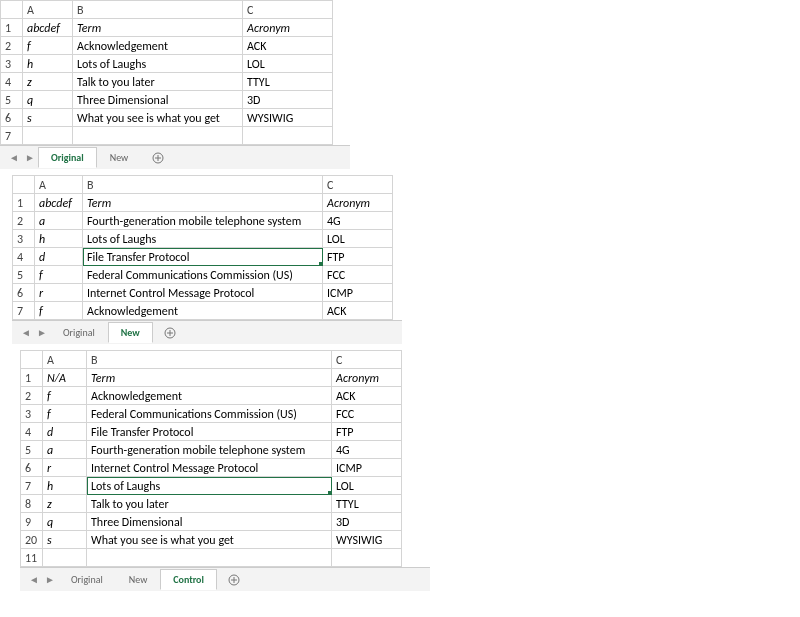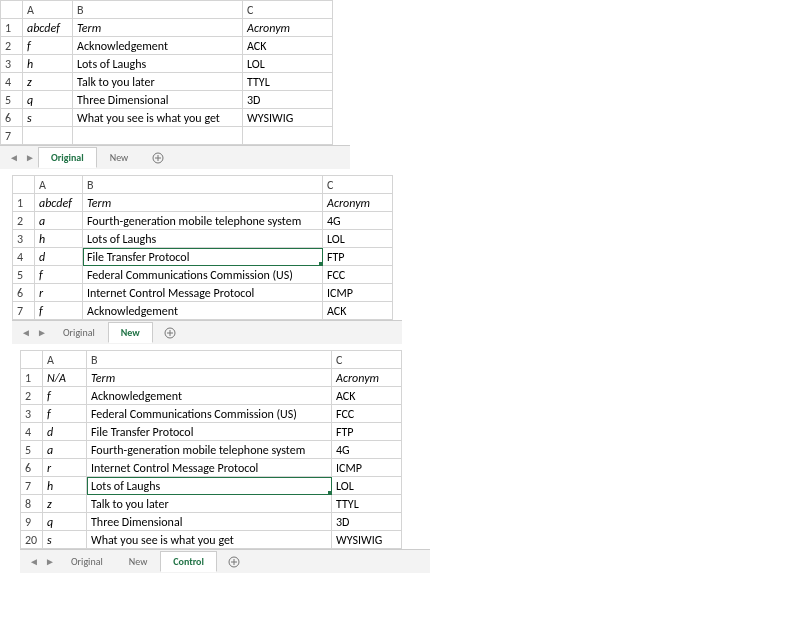--- a/index.html
+++ b/index.html
@@ -278,20 +278,26 @@
           <td class="center">q</td>
           <td>Three Dimensional</td>
           <td>3D</td>
         </tr>
     <tr>
           <th class="rowhdr">20</th>
           <td class="center">s</td>
           <td>What you see is what you get</td>
           <td>WYSIWIG</td>
         </tr>
+    <tr>
+          <th class="rowhdr">11</th>
+          <td></td>
+          <td></td>
+          <td></td>
+        </tr>
   </tbody>
     </table>
   <div class="tabbar">
     <div class="navbtn">◄</div>
     <div class="navbtn">►</div>
     <div class="tab">Original</div>
     <div class="tab">New</div>
     <div class="tab active">Control</div>
     <div class="addtab">
         <svg viewBox="0 0 12 12">

